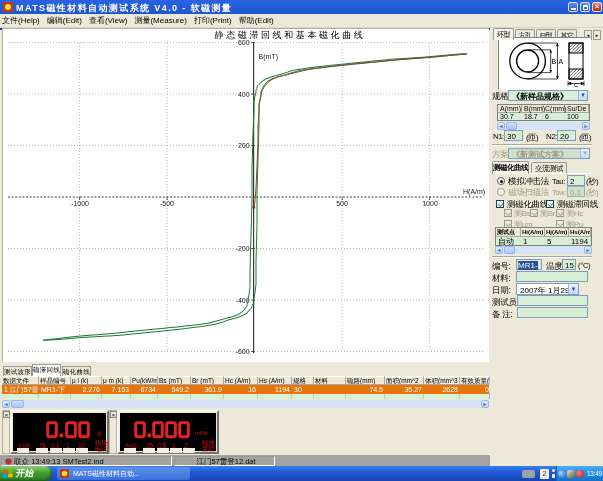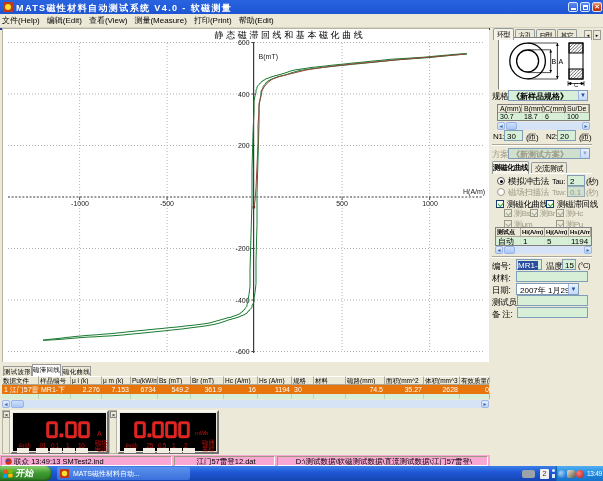--- a/index.html
+++ b/index.html
@@ -21,21 +21,21 @@
 #dtable .r1{display:flex;height:9px;background:#E8740C;color:#fff;}
 #dtable .r1 div{padding-right:2px;line-height:9px;white-space:nowrap;overflow:hidden;text-align:right;flex:none;}
 #dtable .r2{display:flex;height:5px;background:#D6EFD6;}
 #dtable .r2 div{border-right:1px solid #b8d8b8;flex:none;height:100%;}
 .hscroll{height:8px;background:#D6E3F7;position:absolute;}
 .sbtn{width:8px;height:8px;background:linear-gradient(#E3EDFD,#C0D4F8);border:1px solid #9EB6E4;border-radius:2px;color:#3a6ea5;font-size:5px;text-align:center;line-height:7px;position:absolute;top:0;}
 .meter{top:410px;height:44px;background:#ECE9D8;border:2px solid;border-color:#f8f6f0 #707070 #707070 #f8f6f0;}
 .mblack{position:absolute;left:1px;top:1px;right:1px;bottom:1px;background:#000;}
 .mred{position:absolute;color:#c01010;font-size:6.5px;white-space:nowrap;letter-spacing:-0.3px;}
 .mbtn{position:absolute;width:12px;height:5px;background:#f2eee4;top:36px;}
-#status{left:0;top:455px;width:490px;height:11px;background:#f9a8d4;font-size:7.5px;}
+#status{left:0;top:455px;width:490px;height:11px;background:#a3a3a3;font-size:7.5px;}
 .spanel{position:absolute;top:1px;height:10px;border:1px solid;border-color:#9d9a84 #fff #fff #9d9a84;line-height:9px;padding-left:3px;white-space:nowrap;overflow:hidden;}
 #taskbar{left:0;top:466px;width:603px;height:15px;background:linear-gradient(#3a80e8,#2058d8 40%,#1545b0);}
 #start{left:0;top:0;width:52px;height:15px;background:linear-gradient(#8fd274,#3f9c32 45%,#2d7a24);border-radius:0 7px 7px 0;color:#fff;font-weight:bold;font-size:9px;line-height:14px;padding-left:16px;box-shadow:inset -1px -1px 2px #1d5a18;}
 #task1{left:57px;top:1px;width:133px;height:13px;background:linear-gradient(#5c92ec,#3a70dc);border-radius:2px;color:#fff;font-size:7px;line-height:13px;padding-left:16px;white-space:nowrap;overflow:hidden;}
 #tray{left:556px;top:0;width:47px;height:15px;background:linear-gradient(#52aef0,#1f8de4 50%,#1670c8);border-left:1px solid #1264b4;}
 #rpanel{left:490px;top:28px;width:113px;height:438px;background:#ECE9D8;font-size:9px;}
 .rtab{position:absolute;top:0;height:11px;border:1px solid #919B9C;border-bottom:none;border-radius:2px 2px 0 0;font-size:7px;text-align:center;line-height:11px;background:#ECE9D8;letter-spacing:-0.5px;}
 .greenbox{background:#D6EFD6;border:1px solid #7F9DB9;}
 .combo{position:absolute;background:#D6EFD6;border:1px solid #7F9DB9;font-size:8px;line-height:9px;white-space:nowrap;overflow:hidden;font-weight:bold;}
 .cbtn{position:absolute;right:0;top:0;bottom:0;width:9px;background:linear-gradient(#E9F2FD,#C4D8F8);border-left:1px solid #9EB6E4;color:#2050a0;font-size:6px;text-align:center;line-height:9px;}
@@ -219,21 +219,20 @@
     <div class="mbtn" style="left:38px"></div>
     <div class="mbtn" style="left:51px"></div>
     <div class="mbtn" style="left:64px"></div>
 </div>
 <div id="status" class="abs">
  <div class="spanel" style="left:1px;width:171px;"><svg width="7" height="7" style="vertical-align:-1px">
         <circle cx="3.5" cy="3.5" r="3.2" fill="#d03020"></circle>
         <circle cx="2.4" cy="2.6" r="1.4" fill="#3050c0"></circle>
       </svg> 联众  13:49:13 SMTest2.ind</div>
  <div class="spanel" style="left:174px;width:101px;text-align:center;">江门57雷登12.dat</div>
- <div class="spanel" style="left:277px;width:211px;text-align:center;">D:\测试数据\软磁测试数据\直流测试数据\江门57雷登\</div>
 </div>
 <div id="taskbar" class="abs">
  <div id="start" class="abs"><svg class="abs" style="left:3px;top:3px" width="10" height="9" viewBox="0 0 10 9">
         <g transform="skewY(-6)">
           <rect x="0" y="1" width="4.5" height="3.8" rx="0.8" fill="#f25022"></rect>
           <rect x="5.2" y="1" width="4.5" height="3.8" rx="0.8" fill="#7fba00"></rect>
           <rect x="0" y="5.4" width="4.5" height="3.8" rx="0.8" fill="#00a4ef"></rect>
           <rect x="5.2" y="5.4" width="4.5" height="3.8" rx="0.8" fill="#ffb900"></rect>
         </g>
       </svg><span style="display:inline-block;transform:skewX(-8deg)">开始</span></div>

